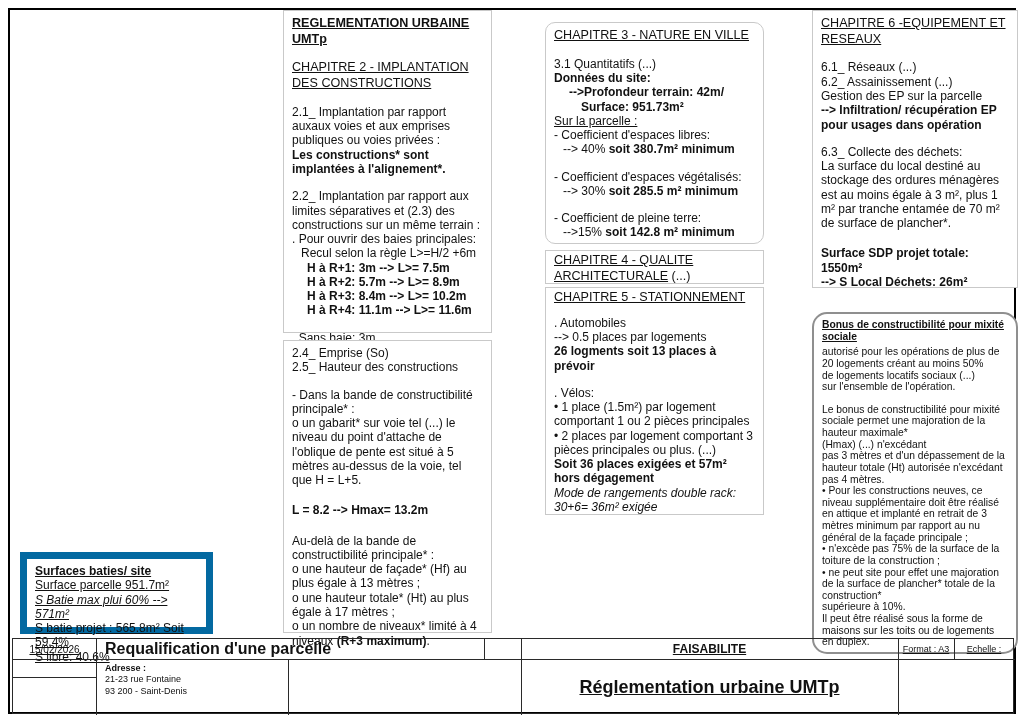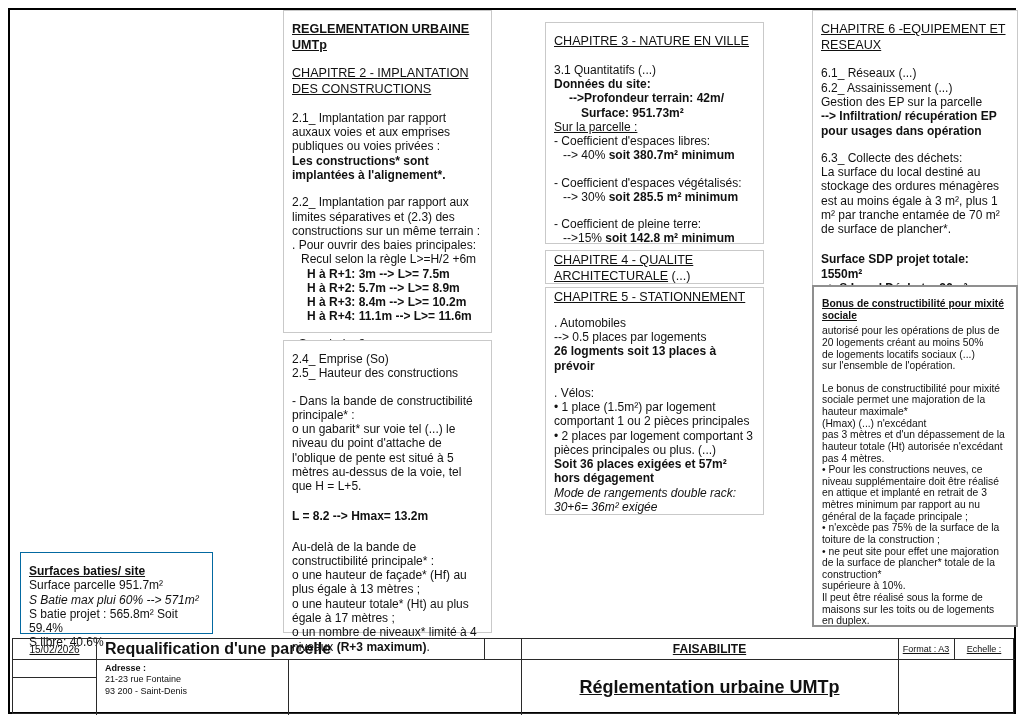--- a/index.html
+++ b/index.html
@@ -1,22 +1,22 @@
 <!DOCTYPE html>
 <html><head>
 <meta charset="utf-8">
 <style>
   html,body{margin:0;padding:0;background:#fff;}
   .sheet{position:relative;width:1024px;height:723px;background:#fff;overflow:hidden;
          font-family:"Liberation Sans","DejaVu Sans",sans-serif;color:#111;}
   .page-border{position:absolute;left:8px;top:8px;width:1008px;height:706px;
                border:2px solid #000;box-sizing:border-box;}
   .box{position:absolute;border:1px solid #c9c9c9;background:#fff;box-sizing:border-box;
-       padding:11px 8px;}
-  .blackbox{border:1px solid #0369a1;}
+       padding:5px 8px;}
+  .blackbox{border:7px solid #0369a1;text-decoration:underline;}
   .graybox{border:2px solid #8f8f8f;}
   p{margin:0;}
   .t12{font-size:12px;line-height:1.19;}
   .t10{font-size:10.3px;line-height:1.13;}
   .h{font-size:12.6px;line-height:1.25;}
   .b{font-weight:bold;}
   .u{text-decoration:underline;}
   .it{font-style:italic;}
   .ind1{padding-left:9px;}
   .ind2{padding-left:15px;}
@@ -59,21 +59,21 @@
     <p class="mb">2.5_ Hauteur des constructions</p>
     <p> - Dans la bande de constructibilité principale* :</p>
     <p class="mb2">o un gabarit* sur voie tel (...) le niveau du point d'attache de l'oblique de pente est situé à 5 mètres au-dessus de la voie, tel que H = L+5.</p>
     <p class="b mb2">L = 8.2 --&gt; Hmax= 13.2m</p>
     <p>Au-delà de la bande de constructibilité principale* :</p>
     <p>o une hauteur de façade* (Hf) au plus égale à 13 mètres ;</p>
     <p>o une hauteur totale* (Ht) au plus égale à 17 mètres ;</p>
     <p><span>o un nombre de niveaux* limité à 4 niveaux </span><span class="b">(R+3 maximum)</span><span>.</span></p>
   </div>
 
-  <div class="box t12" style="left:545px;top:22px;width:219px;height:222px;">
+  <div class="box t12" style="left:545px;top:22px;width:219px;height:222px;border-radius:10px;">
     <p class="h u mb">CHAPITRE 3 - NATURE EN VILLE</p>
     <p>3.1 Quantitatifs (...)</p>
     <p class="b">Données du site:</p>
     <p class="b ind2">--&gt;Profondeur terrain: 42m/</p>
     <p class="b ind3">Surface: 951.73m²</p>
     <p class="u">Sur la parcelle :</p>
     <p>- Coefficient d'espaces libres:</p>
     <p class="ind1 mb"><span>--&gt; 40% </span><span class="b">soit 380.7m² minimum</span></p>
     <p>- Coefficient d'espaces végétalisés:</p>
     <p class="ind1 mb"><span>--&gt; 30%  </span><span class="b">soit 285.5 m² minimum</span></p>
@@ -102,21 +102,21 @@
     <p>6.1_ Réseaux (...)</p>
     <p>6.2_ Assainissement (...)</p>
     <p>Gestion des EP sur la parcelle</p>
     <p class="b mb">--&gt; Infiltration/ récupération EP pour usages dans opération</p>
     <p>6.3_ Collecte des déchets:</p>
     <p class="mb2">La surface du local destiné au stockage des ordures ménagères est au moins égale à 3 m², plus 1 m² par tranche entamée de 70 m² de surface de plancher*.</p>
     <p class="b">Surface SDP projet totale: 1550m²</p>
     <p class="b">--&gt; S Local Déchets: 26m²</p>
   </div>
 
-  <div class="box graybox t10" style="left:812px;top:285px;width:206px;height:342px;">
+  <div class="box graybox t10" style="left:812px;top:312px;width:206px;height:342px;border-radius:15px;">
     <p class="b u mbs">Bonus de constructibilité pour mixité sociale</p>
     <p>autorisé pour les opérations de plus de 20 logements créant au moins 50%</p>
     <p>de logements locatifs sociaux (...)</p>
     <p>sur l'ensemble de l'opération.</p>
     <p class="mt">Le bonus de constructibilité pour mixité sociale permet une majoration de la hauteur maximale*</p>
     <p>(Hmax) (...) n'excédant</p>
     <p>pas 3 mètres et d'un dépassement de la hauteur totale (Ht) autorisée n'excédant pas 4 mètres.</p>
     <p>• Pour les constructions neuves, ce niveau supplémentaire doit être réalisé en attique et implanté en retrait de 3 mètres minimum par rapport au nu général de la façade principale ;</p>
     <p>• n'excède pas 75% de la surface de la toiture de la construction ;</p>
     <p>• ne peut site pour effet une majoration de la surface de plancher* totale de la construction*</p>

